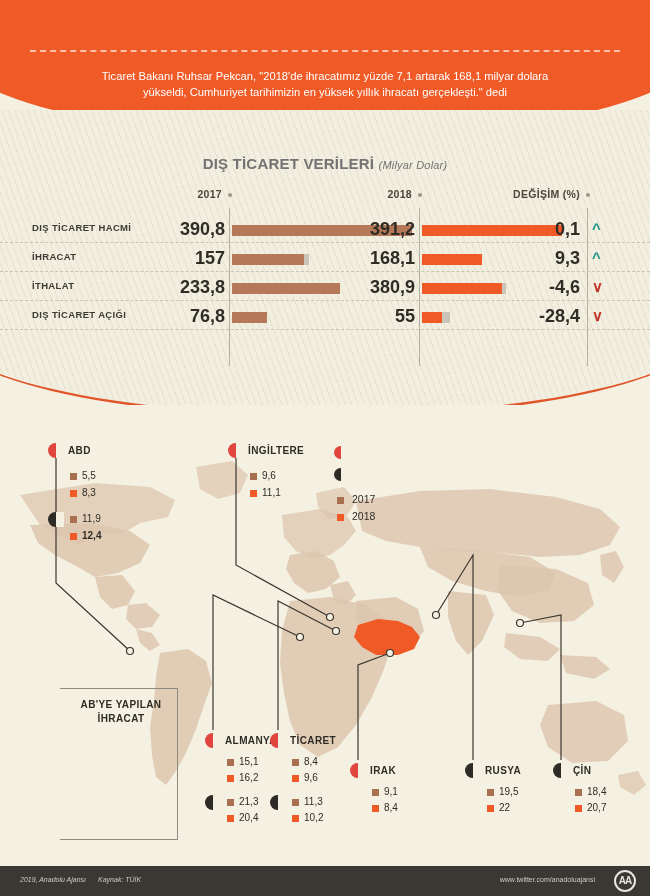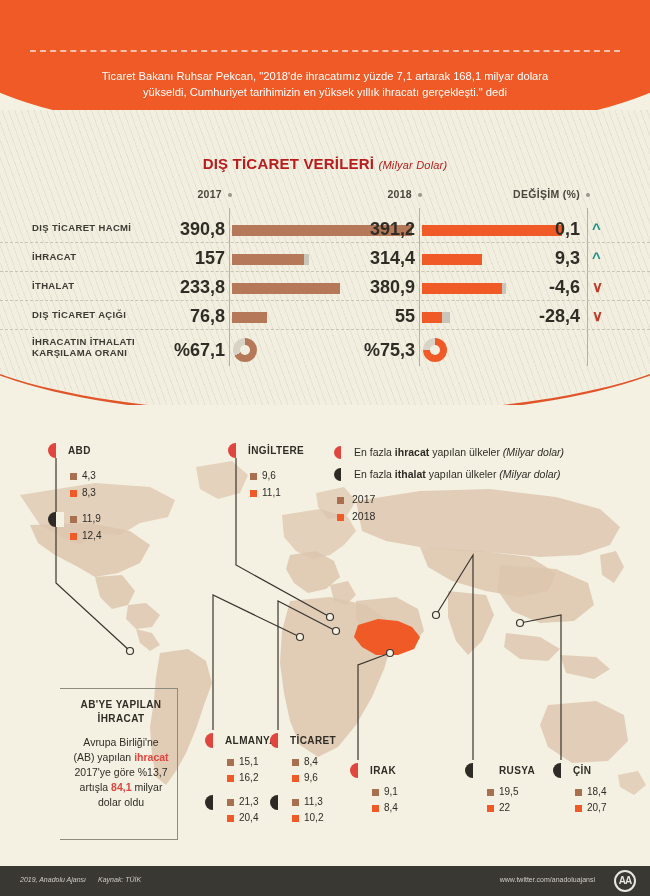--- a/index.html
+++ b/index.html
@@ -56,21 +56,21 @@
     position:absolute; left:-60px; top:3px; width:770px; height:305px;
     border-radius:0 0 50% 50% / 0 0 30% 30%;
     border-bottom:3px solid #e0562a;
     border-left:0; border-right:0; border-top:0;
   }
 
   
   #table { position:absolute; left:0; top:155px; width:650px; }
   #table-title {
     text-align:center; font-size:15px; font-weight:bold;
-    color:#b91c1c; letter-spacing:.2px;
+    color:#737373; letter-spacing:.2px;
   }
   #table-title .unit { font-size:11px; font-weight:normal; font-style:italic; }
 
   .col-heads { position:relative; height:28px; margin-top:14px; }
   .col-head {
     position:absolute; top:2px;
     font-size:10.5px; font-weight:bold; color:#4a463c; letter-spacing:.3px;
   }
   .head-2017 { left:150px; width:72px; text-align:right; }
   .head-2018 { left:340px; width:72px; text-align:right; }
@@ -268,21 +268,21 @@
     <div class="trend up">^</div>
   </div>
 
   <div class="row">
     <div class="row-label">İHRACAT</div>
     <div class="val v2017">157</div>
     <div class="bar-wrap bw2017">
       <div class="bar ghost" style="width:43%"></div>
       <div class="bar c2017" style="width:40.2%"></div>
     </div>
-    <div class="val v2018">314,4</div>
+    <div class="val v2018">168,1</div>
     <div class="bar-wrap bw2018">
       <div class="bar c2018" style="width:43%"></div>
     </div>
     <div class="val vdeg">9,3</div>
     <div class="trend up">^</div>
   </div>
 
   <div class="row">
     <div class="row-label">İTHALAT</div>
     <div class="val v2017">233,8</div>
@@ -306,36 +306,20 @@
     </div>
     <div class="val v2018">55</div>
     <div class="bar-wrap bw2018">
       <div class="bar ghost" style="width:19.7%"></div>
       <div class="bar c2018" style="width:14.1%"></div>
     </div>
     <div class="val vdeg">-28,4</div>
     <div class="trend down">∨</div>
   </div>
 
-  <div class="row tall">
-    <div class="row-label">
-      <span>İHRACATIN İTHALATI</span><br>
-      <span>KARŞILAMA ORANI</span>
-    </div>
-    <div class="val v2017">%67,1</div>
-    <div class="donut d2017">
-      <div class="ring" style="background:conic-gradient(#b5795a 0 67.1%, #d8d3c4 67.1% 100%)"></div>
-      <div class="hole"></div>
-    </div>
-    <div class="val v2018">%75,3</div>
-    <div class="donut d2018">
-      <div class="ring" style="background:conic-gradient(#ef5a26 0 75.3%, #d8d3c4 75.3% 100%)"></div>
-      <div class="hole"></div>
-    </div>
-  </div>
 </div>
 
 <div id="map">
   <div id="map-bg"></div>
   <svg width="650" height="455" viewBox="0 0 650 455">
     <g fill="#ddc5ae" stroke="none">
 
       <path d="M20 90 L95 78 L150 82 L175 95 L168 112 L140 118 L120 130 L98 128 L80 140 L62 132 L40 120 Z" opacity="0.75"></path>
       <path d="M30 120 L90 118 L130 126 L150 140 L140 158 L118 168 L95 172 L78 162 L55 150 L38 138 Z" opacity="0.85"></path>
       <path d="M95 172 L122 170 L135 186 L128 200 L112 204 L100 192 Z" opacity="0.85"></path>
@@ -393,29 +377,29 @@
         <circle cx="436" cy="210" r="3.5"></circle>
       <circle cx="520" cy="218" r="3.5"></circle>
     </g>
   </svg>
 
   <div class="marker-group" style="left:48px; top:35px;">
     <div class="halfdot exp" style="left:0; top:3px;"></div>
     <div class="lg-cut" style="left:7.5px; top:3px; height:15px; width:8px; background:#f4f1e2;"></div>
     <div class="ctry-name" style="left:20px; top:5px;">ABD</div>
     <div class="sq y2017" style="left:22px; top:33px;"></div>
-    <div class="ctry-val" style="left:34px; top:30px;">4,3</div>
+    <div class="ctry-val" style="left:34px; top:30px;">5,5</div>
     <div class="sq y2018" style="left:22px; top:50px;"></div>
     <div class="ctry-val" style="left:34px; top:47px;">8,3</div>
     <div class="halfdot imp" style="left:0; top:72px;"></div>
     <div class="lg-cut" style="left:7.5px; top:72px; height:15px; width:8px; background:#f4f1e2;"></div>
     <div class="sq y2017" style="left:22px; top:76px;"></div>
     <div class="ctry-val" style="left:34px; top:73px;">11,9</div>
     <div class="sq y2018" style="left:22px; top:93px;"></div>
-    <div class="ctry-val" style="left:34px; top:90px;">12,4</div>
+    <div class="ctry-val" style="left:34px; top:90px;font-weight:bold;">12,4</div>
   </div>
 
   <div class="marker-group" style="left:228px; top:35px;">
     <div class="halfdot exp" style="left:0; top:3px;"></div>
     <div class="lg-cut" style="left:7.5px; top:3px; height:15px; width:8px; background:#f4f1e2;"></div>
     <div class="ctry-name" style="left:20px; top:5px;">İNGİLTERE</div>
     <div class="sq y2017" style="left:22px; top:33px;"></div>
     <div class="ctry-val" style="left:34px; top:30px;">9,6</div>
     <div class="sq y2018" style="left:22px; top:50px;"></div>
     <div class="ctry-val" style="left:34px; top:47px;">11,1</div>
@@ -459,21 +443,21 @@
     <div class="ctry-name" style="left:20px; top:5px;">IRAK</div>
     <div class="sq y2017" style="left:22px; top:29px;"></div>
     <div class="ctry-val" style="left:34px; top:26px;">9,1</div>
     <div class="sq y2018" style="left:22px; top:45px;"></div>
     <div class="ctry-val" style="left:34px; top:42px;">8,4</div>
   </div>
 
   <div class="marker-group" style="left:465px; top:355px;">
     <div class="halfdot imp" style="left:0; top:3px;"></div>
     <div class="lg-cut" style="left:7.5px; top:3px; height:15px; width:8px; background:#f4f1e2;"></div>
-    <div class="ctry-name" style="left:20px; top:5px;margin-left:14px;">RUSYA</div>
+    <div class="ctry-name" style="left:20px; top:5px;">RUSYA</div>
     <div class="sq y2017" style="left:22px; top:29px;"></div>
     <div class="ctry-val" style="left:34px; top:26px;">19,5</div>
     <div class="sq y2018" style="left:22px; top:45px;"></div>
     <div class="ctry-val" style="left:34px; top:42px;">22</div>
   </div>
 
   <div class="marker-group" style="left:553px; top:355px;">
     <div class="halfdot imp" style="left:0; top:3px;"></div>
     <div class="lg-cut" style="left:7.5px; top:3px; height:15px; width:8px; background:#f4f1e2;"></div>
     <div class="ctry-name" style="left:20px; top:5px;">ÇİN</div>
@@ -481,54 +465,41 @@
     <div class="ctry-val" style="left:34px; top:26px;">18,4</div>
     <div class="sq y2018" style="left:22px; top:45px;"></div>
     <div class="ctry-val" style="left:34px; top:42px;">20,7</div>
   </div>
 </div>
 
 <div id="legend">
   <div class="lg-row">
     <div class="lg-half exp"></div>
     <div class="lg-cut"></div>
-    <div class="lg-text">
-      <span>En fazla </span><b>ihracat</b><span> yapılan ülkeler </span><i>(Milyar dolar)</i>
-    </div>
   </div>
   <div class="lg-row">
     <div class="lg-half imp"></div>
     <div class="lg-cut"></div>
-    <div class="lg-text">
-      <span>En fazla </span><b>ithalat</b><span> yapılan ülkeler </span><i>(Milyar dolar)</i>
-    </div>
   </div>
   <div class="lg-yr" style="margin-top:6px">
     <div class="lg-sq y2017"></div>
     <div class="lg-yr-t">2017</div>
   </div>
   <div class="lg-yr">
     <div class="lg-sq y2018"></div>
     <div class="lg-yr-t">2018</div>
   </div>
 </div>
 
 <div id="ab-box"></div>
 <div id="ab-inner">
   <div id="ab-title">
     <span>AB'YE YAPILAN</span><br>
     <span>İHRACAT</span>
   </div>
-  <div id="ab-body">
-    <span>Avrupa Birliği'ne</span><br>
-    <span>(AB) yapılan </span><span class="hl">ihracat</span><br>
-    <span>2017'ye göre %13,7</span><br>
-    <span>artışla </span><span class="hl">84,1</span><span> milyar</span><br>
-    <span>dolar oldu</span>
-  </div>
 </div>
 
 <div id="footer">
   <div id="footer-left">
     <span>2019, Anadolu Ajansı</span><span class="gap"></span><span>Kaynak: TÜİK</span>
   </div>
   <div id="footer-right">www.twitter.com/anadoluajansi</div>
   <div id="aa-logo">AA</div>
 </div>
 

